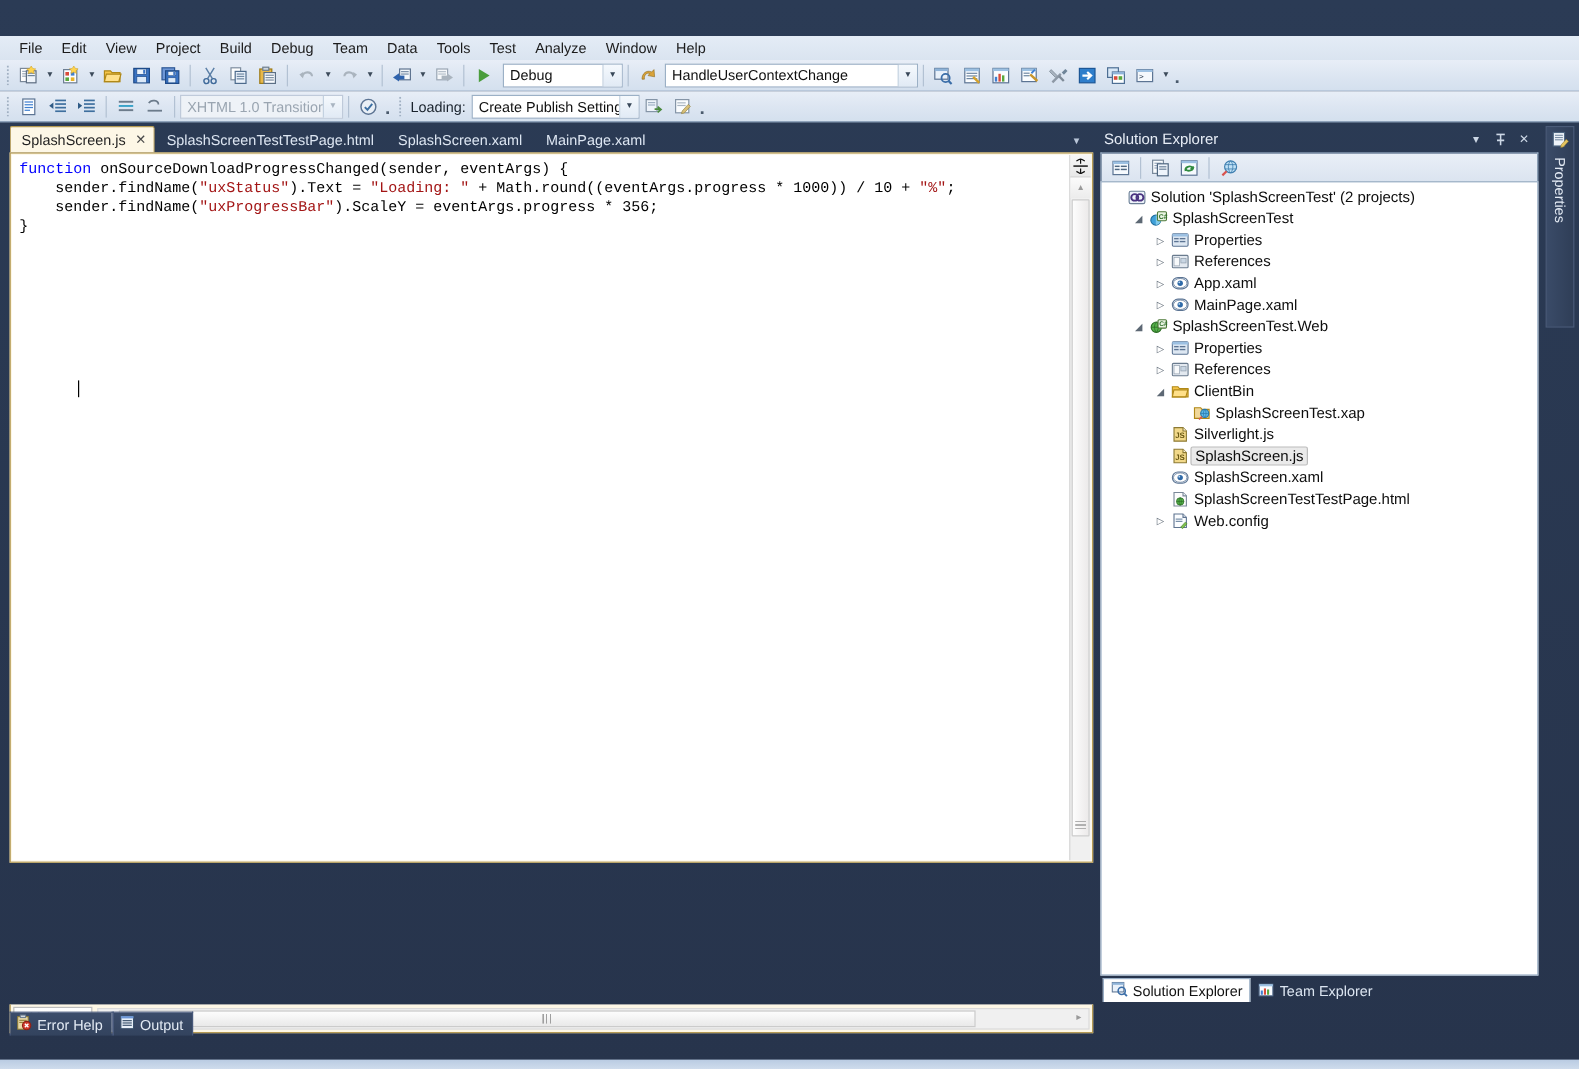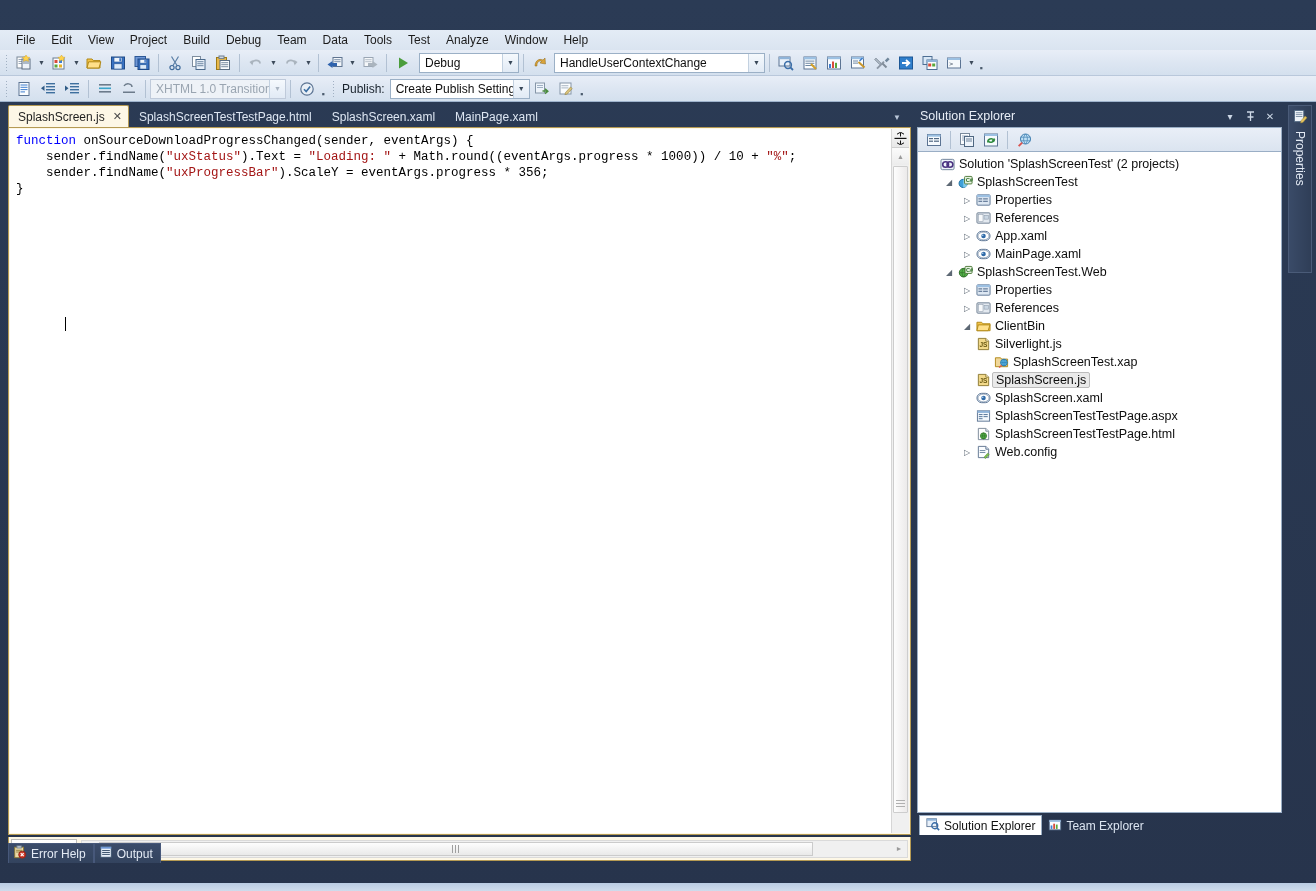--- a/index.html
+++ b/index.html
@@ -129,21 +129,21 @@
     border-radius: 2px 2px 0 0;
     height: 22px; padding: 0 6px 0 9px;
   }
   .tab .closex { margin-left: 8px; font-size: 11px; color: #4a4a4a; }
   .tab-dropdown {
     position: absolute; right: 6px; bottom: 2px; width: 16px; height: 16px;
     display:flex; align-items:center; justify-content:center;
     color: #b9c6d8; font-size: 8px;
   }
   .editor-frame {
-    position: absolute; left: 0; top: 22px; width: 903px; height: 708px;
+    position: absolute; left: 0; top: 22px; width: 903px; height: 592px;
     background: #fdf7e6;
     border: 1px solid #b59a53;
     box-sizing: border-box;
     padding: 1px;
   }
   .editor-inner {
     position: relative; width: 100%; height: 100%; background: #ffffff; overflow: hidden;
   }
   .code {
     position: absolute; left: 0; top: 4px; right: 22px; bottom: 0;
@@ -619,21 +619,21 @@
     </div>
     <div class="tsep"></div>
     <div class="tbtn">
       <svg class="ic" viewBox="0 0 16 16">
         <circle cx="8" cy="8" r="6.2" fill="#e9eff6" stroke="#5c7493" stroke-width="1.2"></circle>
         <path d="M5 8.3 L7.2 10.5 L11.2 5.6" stroke="#3c6fa3" stroke-width="1.6" fill="none"></path>
       </svg>
     </div>
     <div class="dots-end">▪</div>
     <div class="grip"></div>
-    <div class="tlabel">Publish:</div>
+    <div class="tlabel">Loading:</div>
     <div class="combo" style="width:140px;">
       <div class="cval">Create Publish Settings</div>
       <div class="cbtn">▼</div>
     </div>
     <div class="tbtn">
       <svg class="ic" viewBox="0 0 16 16">
         <rect x="1.5" y="2" width="9" height="10" fill="#eef4fb" stroke="#8595a7"></rect>
         <rect x="3" y="4" width="6" height="1" fill="#9fb0c3"></rect>
         <rect x="3" y="6" width="6" height="1" fill="#9fb0c3"></rect>
         <path d="M8.5 10 h4.5 M11 7.8 l2.8 2.4 -2.8 2.4" stroke="#4a8a3e" stroke-width="1.5" fill="none"></path>
@@ -868,31 +868,20 @@
           <div class="tree-row" style="padding-left: 42px;">
             <span class="tw">◢</span>
             <span class="tree-icon">
               <svg width="15" height="14" viewBox="0 0 16 14">
                 <path d="M1 3h5l1.3 1.6H15V12H1z" fill="#f5c54a" stroke="#b08817"></path>
                 <path d="M2.4 5.8h12.4L13 12H1z" fill="#ffe08a" stroke="#b08817"></path>
               </svg>
             </span>
             <span class="tree-label">ClientBin</span>
           </div>
-          <div class="tree-row" style="padding-left: 42px;">
-            <span class="tw"></span>
-            <span class="tree-icon">
-              <svg width="15" height="14" viewBox="0 0 16 14">
-                <path d="M2.5 1h8l3 3v9h-11z" fill="#f2d98a" stroke="#8d7a33"></path>
-                <path d="M10.5 1v3h3" fill="#fff6d8" stroke="#8d7a33"></path>
-                <text x="3.6" y="10.6" font-family="sans-serif" font-size="7" font-weight="bold" fill="#6b5a14">JS</text>
-              </svg>
-            </span>
-            <span class="tree-label">Silverlight.js</span>
-          </div>
           <div class="tree-row" style="padding-left: 60px;">
             <span class="tw"></span>
             <span class="tree-icon">
               <svg width="15" height="14" viewBox="0 0 16 14">
                 <path d="M1.5 2.5h5.5l1.1 1.4H14.5V12h-13z" fill="#f0d79a" stroke="#b08817"></path>
                 <circle cx="10.6" cy="7.6" r="3.6" fill="#5bb6e8" stroke="#2878a8"></circle>
                 <path d="M7 7.6h7.2 M10.6 4 C9 5.6 9 9.6 10.6 11.2 M10.6 4 C12.2 5.6 12.2 9.6 10.6 11.2" stroke="#2878a8" stroke-width=".6" fill="none"></path>
                 <path d="M5 12.5 l2.6-2.6 1 1 -2.6 2.6z" fill="#d9534f"></path>
               </svg>
             </span>
@@ -900,48 +889,44 @@
           </div>
           <div class="tree-row" style="padding-left: 42px;">
             <span class="tw"></span>
             <span class="tree-icon">
               <svg width="15" height="14" viewBox="0 0 16 14">
                 <path d="M2.5 1h8l3 3v9h-11z" fill="#f2d98a" stroke="#8d7a33"></path>
                 <path d="M10.5 1v3h3" fill="#fff6d8" stroke="#8d7a33"></path>
                 <text x="3.6" y="10.6" font-family="sans-serif" font-size="7" font-weight="bold" fill="#6b5a14">JS</text>
               </svg>
             </span>
+            <span class="tree-label">Silverlight.js</span>
+          </div>
+          <div class="tree-row" style="padding-left: 42px;">
+            <span class="tw"></span>
+            <span class="tree-icon">
+              <svg width="15" height="14" viewBox="0 0 16 14">
+                <path d="M2.5 1h8l3 3v9h-11z" fill="#f2d98a" stroke="#8d7a33"></path>
+                <path d="M10.5 1v3h3" fill="#fff6d8" stroke="#8d7a33"></path>
+                <text x="3.6" y="10.6" font-family="sans-serif" font-size="7" font-weight="bold" fill="#6b5a14">JS</text>
+              </svg>
+            </span>
             <span class="tree-label sel">SplashScreen.js</span>
           </div>
           <div class="tree-row" style="padding-left: 42px;">
             <span class="tw"></span>
             <span class="tree-icon">
               <svg width="15" height="14" viewBox="0 0 16 14">
                 <rect x="1" y="2" width="14" height="10" rx="5" fill="#eaf3fb" stroke="#5c7493"></rect>
                 <ellipse cx="8" cy="7" rx="6" ry="4.2" fill="#ffffff" stroke="#5c7493" stroke-width=".7"></ellipse>
                 <circle cx="8" cy="7" r="2.4" fill="#2f6aa8"></circle>
                 <circle cx="7.2" cy="6.2" r=".8" fill="#bcd8f0"></circle>
               </svg>
             </span>
             <span class="tree-label">SplashScreen.xaml</span>
-          </div>
-          <div class="tree-row" style="padding-left: 42px;">
-            <span class="tw"></span>
-            <span class="tree-icon">
-              <svg width="15" height="14" viewBox="0 0 16 14">
-                <rect x="1.5" y="1.5" width="13" height="11" fill="#f3f8fd" stroke="#5c7493"></rect>
-                <rect x="1.5" y="1.5" width="13" height="2.2" fill="#8fb3d8"></rect>
-                <rect x="3" y="5" width="4" height="1" fill="#4d6e93"></rect>
-                <rect x="8" y="5" width="4.5" height="1" fill="#4d6e93"></rect>
-                <rect x="3" y="7.2" width="4" height="1" fill="#4d6e93"></rect>
-                <rect x="8" y="7.2" width="4.5" height="1" fill="#4d6e93"></rect>
-                <rect x="3" y="9.4" width="4" height="1" fill="#4d6e93"></rect>
-              </svg>
-            </span>
-            <span class="tree-label">SplashScreenTestTestPage.aspx</span>
           </div>
           <div class="tree-row" style="padding-left: 42px;">
             <span class="tw"></span>
             <span class="tree-icon">
               <svg width="15" height="14" viewBox="0 0 16 14">
                 <path d="M2.5 1h8l3 3v9h-11z" fill="#fdfdfd" stroke="#7a8898"></path>
                 <path d="M10.5 1v3h3" fill="#eef3f9" stroke="#7a8898"></path>
                 <circle cx="8" cy="9" r="3.3" fill="#55b24a" stroke="#2c6b25" stroke-width=".7"></circle>
                 <path d="M4.7 9h6.6 M8 5.7C6.6 7 6.6 11 8 12.3 M8 5.7C9.4 7 9.4 11 8 12.3" stroke="#2c6b25" stroke-width=".6" fill="none"></path>
               </svg>

